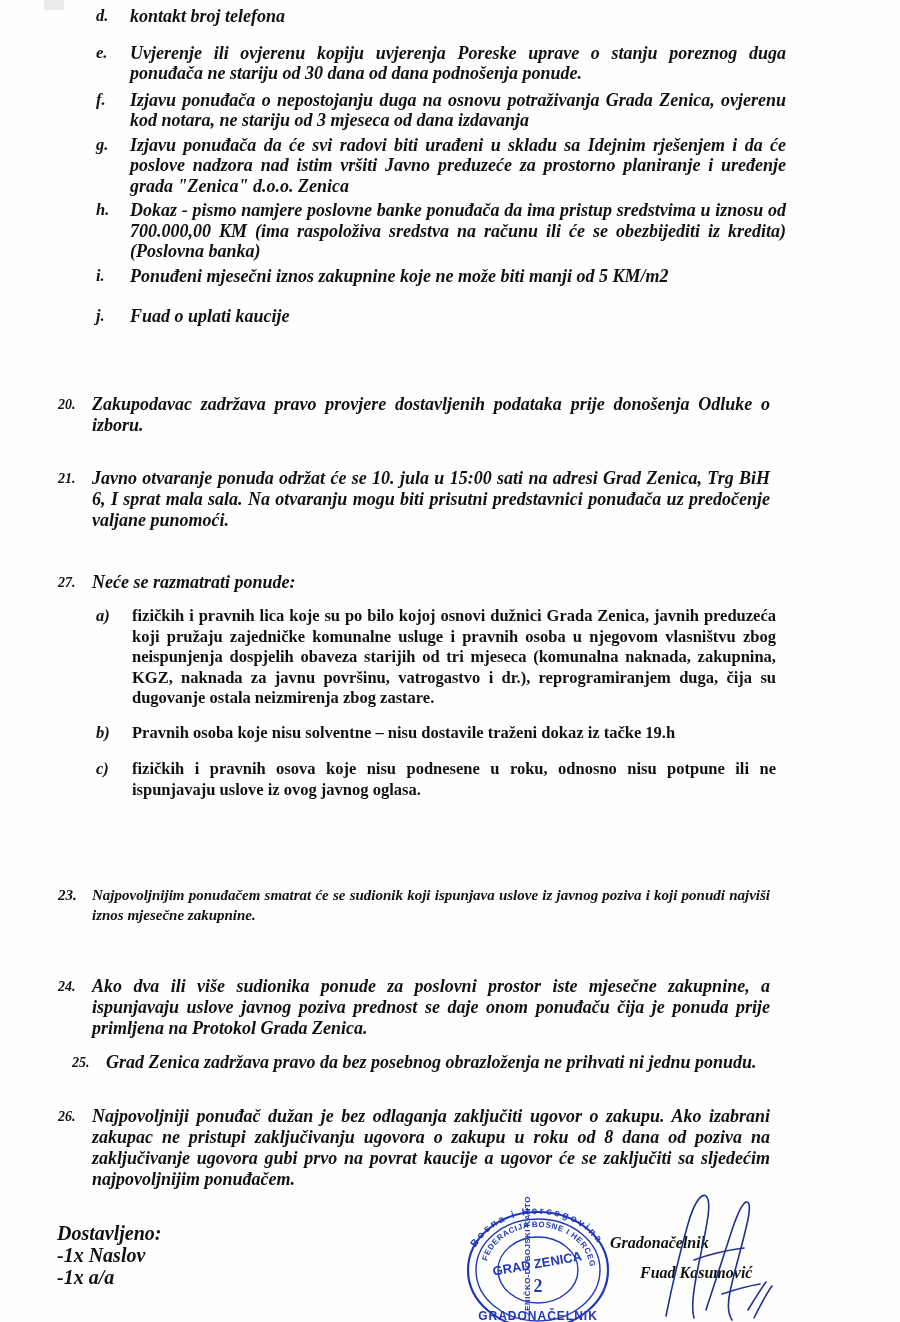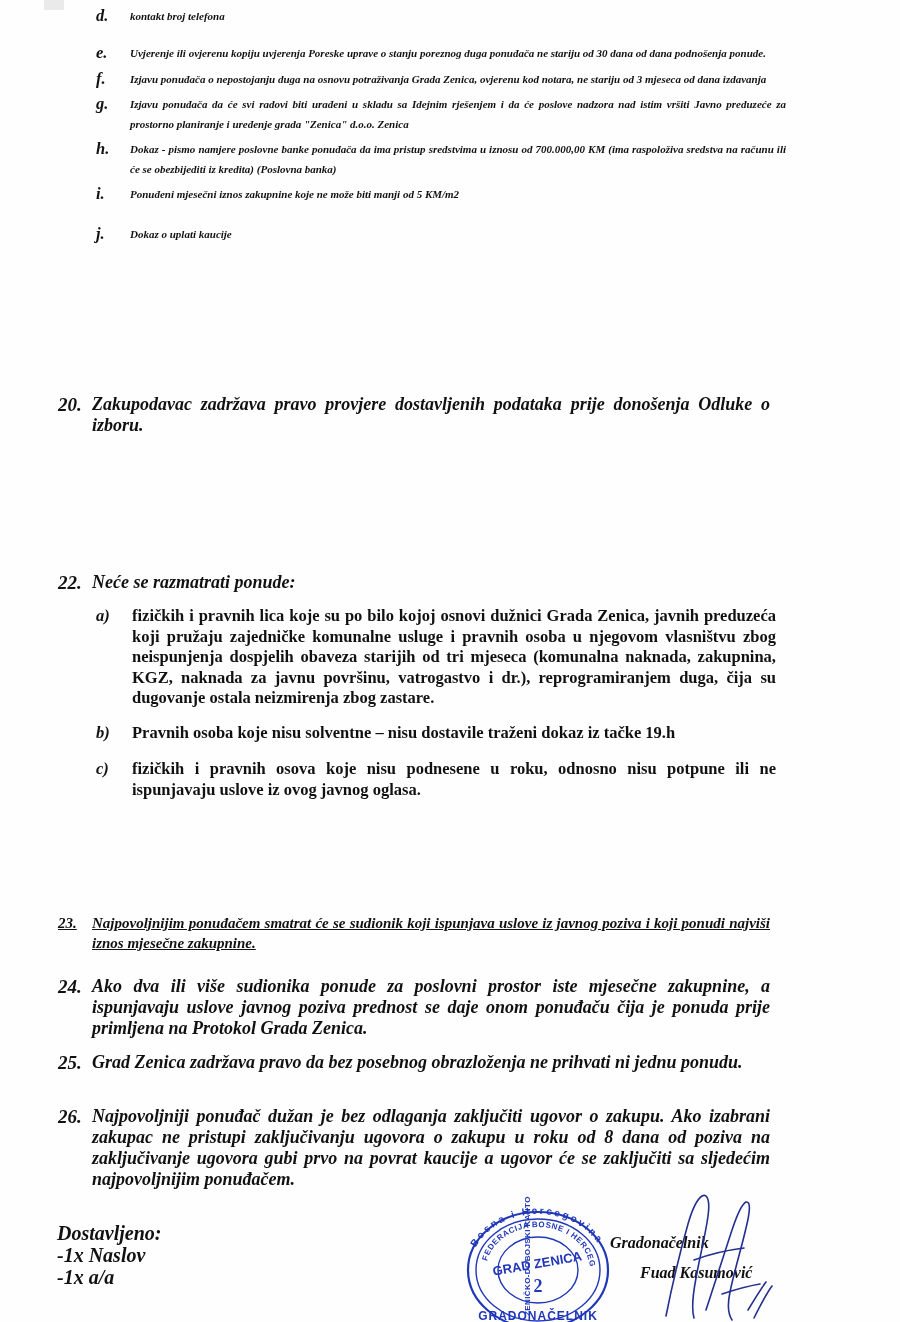--- a/index.html
+++ b/index.html
@@ -39,39 +39,39 @@
     text-align: left;
     font-style: italic;
     font-weight: bold;
     font-size: 16.5px;
     line-height: 20.5px;
   }
   .li-text {
     flex: 1;
     font-style: italic;
     font-weight: bold;
-    font-size: 11px;
+    font-size: 18px;
     line-height: 20.5px;
     text-align: justify;
   }
   .numbered {
     position: absolute;
     width: 712px;
     left: 58px;
   }
   .num-row {
     display: flex;
     align-items: flex-start;
   }
   .num-marker {
     flex: 0 0 34px;
     width: 34px;
     font-style: italic;
     font-weight: bold;
-    font-size: 19px;
+    font-size: 14px;
     line-height: 21px;
   }
   .num-text {
     flex: 1;
     font-style: italic;
     font-weight: bold;
     font-size: 18px;
     line-height: 21px;
     text-align: justify;
   }
@@ -192,69 +192,75 @@
       <div class="li-text">Dokaz - pismo namjere poslovne banke ponuđača da ima pristup sredstvima u iznosu od 700.000,00 KM (ima raspoloživa sredstva na računu ili će se obezbijediti iz kredita) (Poslovna banka)</div>
     </div>
 
     <div class="li-row" style="margin-bottom:20px;">
       <div class="li-marker">i.</div>
       <div class="li-text">Ponuđeni mjesečni iznos zakupnine koje ne može biti manji od 5 KM/m2</div>
     </div>
 
     <div class="li-row">
       <div class="li-marker">j.</div>
-      <div class="li-text">Dokaz o uplati kaucije</div>
+      <div class="li-text">Fuad o uplati kaucije</div>
     </div>
   </div>
 
   <div class="numbered" style="top:394px;">
     <div class="num-row">
       <div class="num-marker">20.</div>
       <div class="num-text">Zakupodavac zadržava pravo provjere dostavljenih podataka prije donošenja Odluke o izboru.</div>
     </div>
   </div>
 
+  <div class="numbered" style="top:468px;">
+    <div class="num-row">
+      <div class="num-marker">21.</div>
+      <div class="num-text">Javno otvaranje ponuda održat će se 10. jula u 15:00 sati  na adresi Grad Zenica, Trg BiH 6, I sprat mala sala. Na otvaranju mogu biti prisutni predstavnici ponuđača uz predočenje valjane punomoći.</div>
+    </div>
+  </div>
 
   <div class="numbered" style="top:572px;">
     <div class="num-row">
-      <div class="num-marker">22.</div>
+      <div class="num-marker">27.</div>
       <div class="num-text">Neće se razmatrati ponude:</div>
     </div>
   </div>
 
   <div class="sub-list" style="top:606px;">
     <div class="sub-row">
       <div class="sub-marker">a)</div>
       <div class="sub-text">fizičkih i pravnih lica koje su po bilo kojoj osnovi dužnici Grada Zenica, javnih preduzeća koji pružaju zajedničke komunalne usluge i pravnih osoba u njegovom vlasništvu zbog neispunjenja dospjelih obaveza starijih od tri mjeseca (komunalna naknada, zakupnina, KGZ, naknada za javnu površinu, vatrogastvo i dr.), reprogramiranjem duga, čija su dugovanje ostala neizmirenja zbog zastare.</div>
     </div>
     <div class="sub-row" style="margin-bottom:16px;">
       <div class="sub-marker">b)</div>
       <div class="sub-text">Pravnih osoba koje nisu solventne – nisu dostavile traženi dokaz iz tačke 19.h</div>
     </div>
     <div class="sub-row">
       <div class="sub-marker">c)</div>
       <div class="sub-text">fizičkih i pravnih osova koje nisu podnesene u roku, odnosno nisu potpune ili ne ispunjavaju uslove iz ovog javnog oglasa.</div>
     </div>
   </div>
 
-  <div class="numbered small-item" style="top:914px;text-decoration:underline;">
+  <div class="numbered small-item" style="top:886px;">
     <div class="num-row">
       <div class="num-marker">23.</div>
       <div class="num-text">Najpovoljnijim ponuđačem smatrat će se sudionik koji ispunjava uslove iz javnog poziva i koji ponudi najviši iznos mjesečne zakupnine.</div>
     </div>
   </div>
 
   <div class="numbered" style="top:976px;">
     <div class="num-row">
       <div class="num-marker">24.</div>
       <div class="num-text">Ako dva ili više sudionika ponude za poslovni prostor iste mjesečne zakupnine, a ispunjavaju uslove javnog poziva prednost se daje onom ponuđaču čija je ponuda prije primljena na Protokol Grada Zenica.</div>
     </div>
   </div>
 
-  <div class="numbered" style="top:1052px;">
+  <div class="numbered" style="top:1052px;margin-left:14px;">
     <div class="num-row">
       <div class="num-marker">25.</div>
       <div class="num-text">Grad Zenica zadržava pravo da bez posebnog obrazloženja ne prihvati ni jednu ponudu.</div>
     </div>
   </div>
 
   <div class="numbered" style="top:1106px;font-family:Liberation Serif, serif;">
     <div class="num-row">
       <div class="num-marker">26.</div>
       <div class="num-text">Najpovoljniji ponuđač dužan je bez odlaganja zaključiti ugovor o zakupu.  Ako izabrani zakupac ne pristupi zaključivanju ugovora o zakupu u roku od 8 dana od poziva na zaključivanje ugovora gubi prvo na povrat kaucije a ugovor će se zaključiti sa sljedećim najpovoljnijim ponuđačem.</div>

